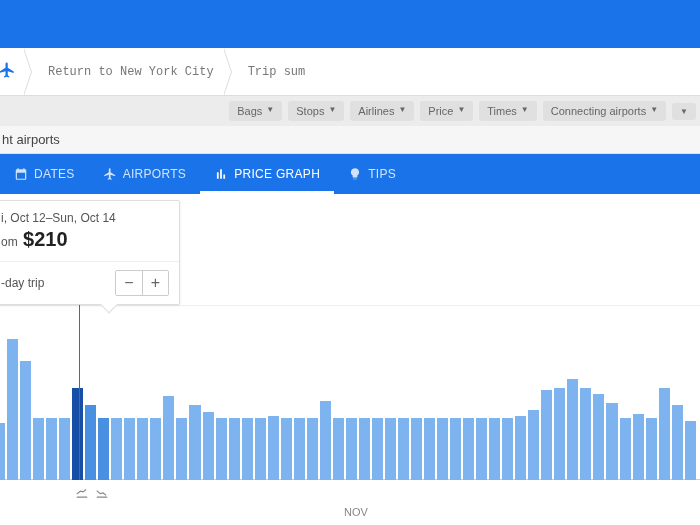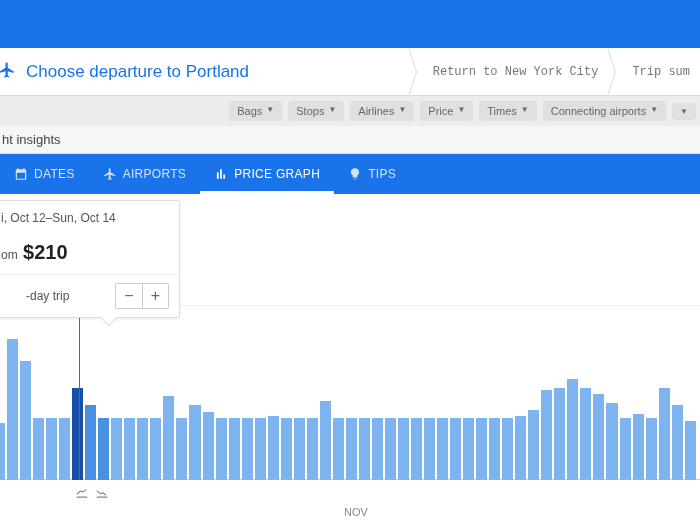--- a/index.html
+++ b/index.html
@@ -17,25 +17,25 @@
   .pill { background: #e0e0e0; color: #666; font-size: 11px; padding: 4px 8px; border-radius: 3px; display: inline-flex; align-items: flex-start; gap: 4px; cursor:pointer; white-space:nowrap; }
   .pill .tri { font-size: 8px; }
   .insights { height: 28px; background: #f6f6f6; display:flex; align-items:center; padding-left:2px; font-size:13px; color:#444; border-bottom:1px solid #e0e0e0; }
   .tabbar { height: 40px; background: #1a73e8; display:flex; align-items:stretch; color:#fff; font-size:12px; overflow:hidden; }
   .tab { display:flex; align-items:center; gap:6px; padding:0 14px; cursor:pointer; opacity:0.8; letter-spacing:0.3px; white-space:nowrap; }
   .tab.active { opacity:1; border-bottom:3px solid #fff; padding-top:3px; font-weight:500; }
   .tab .ic { fill:#fff; }
   .chartwrap { position: relative; height: 330px; background:#fff; }
   .tooltip { position:absolute; left:-10px; top:6px; width:190px; background:#fff; border:1px solid #ddd; border-radius:2px; box-shadow:0 1px 3px rgba(0,0,0,0.08); padding:10px 10px 8px 10px; z-index:5; }
   .tt-date { font-size:12px; color:#555; }
-  .tt-from { font-size:12px; color:#555; margin-top:16px; }
+  .tt-from { font-size:12px; color:#555; margin-top:3px; }
   .tt-price { font-size:20px; font-weight:600; color:#222; display:inline; margin-left:2px; }
   .tt-divider { height:1px; background:#eee; margin:10px -10px 8px -10px; }
   .tt-row { display:flex; align-items:center; justify-content:space-between; }
-  .tt-trip { font-size:12px; color:#555;margin-left:25px; }
+  .tt-trip { font-size:12px; color:#555; }
   .stepper { display:flex; border:1px solid #ccc; border-radius:2px; overflow:hidden; }
   .stepper button { width:26px; height:24px; background:#fff; border:none; border-left:1px solid #ccc; font-size:16px; color:#666; cursor:pointer; line-height:1; display:flex; align-items:center; justify-content:center; }
   .stepper button:first-child { border-left:none; }
   .tooltip .tail { position:absolute; left:112px; bottom:-7px; width:12px; height:12px; background:#fff; border-right:1px solid #ddd; border-bottom:1px solid #ddd; transform:rotate(45deg); }
   .selline { position:absolute; top:92px; bottom:44px; width:1px; background:#1a73e8; z-index:2; }
   .bars { position:absolute; left:-6px; right:4px; bottom:44px; top:110px; display:flex; align-items:flex-end; gap:2px; z-index:1; }
   .bar { flex:1 1 0; background:#7db4f0; min-width:0; cursor:pointer; }
   .bar.sel { background:#174ea6; z-index:3; }
   .bar.near { background:#4a90e2; }
   .baseline { position:absolute; left:-10px; right:0; bottom:44px; height:1px; background:#ccc; }
@@ -48,21 +48,20 @@
 <body>
 
 <div class="topbar"></div>
 
 <div class="headerrow">
   <span class="plane-ic">
     <svg width="18" height="18" viewBox="0 0 24 24" fill="#1a73e8">
         <path d="M21 16v-2l-8-5V3.5a1.5 1.5 0 0 0-3 0V9l-8 5v2l8-2.5V19l-2 1.5V22l3.5-1 3.5 1v-1.5L13 19v-5.5l8 2.5z"></path>
       </svg>
   </span>
-  <div class="title">Choose departure to Portland</div>
   <div class="bc">
     <div class="bc-sep"></div>
     <div class="bc-item">Return to New York City</div>
     <div class="bc-sep"></div>
     <div class="bc-item">Trip sum</div>
   </div>
 </div>
 
 <div class="filterbar">
   <span class="pill">
@@ -88,21 +87,21 @@
   <span class="pill">
       <span>Connecting airports</span>
       <span class="tri">▼</span>
     </span>
   <span class="pill">
       <span class="tri">▼</span>
     </span>
 </div>
 
 <div class="insights">
-    <span>ht insights</span>
+    <span>ht airports</span>
   </div>
 
 <div class="tabbar">
   <div class="tab">
     <svg class="ic" width="14" height="14" viewBox="0 0 24 24">
         <path fill="#fff" d="M19 4h-1V2h-2v2H8V2H6v2H5a2 2 0 0 0-2 2v14a2 2 0 0 0 2 2h14a2 2 0 0 0 2-2V6a2 2 0 0 0-2-2zm0 16H5V10h14z"></path>
       </svg>
     <span>DATES</span>
   </div>
   <div class="tab">

